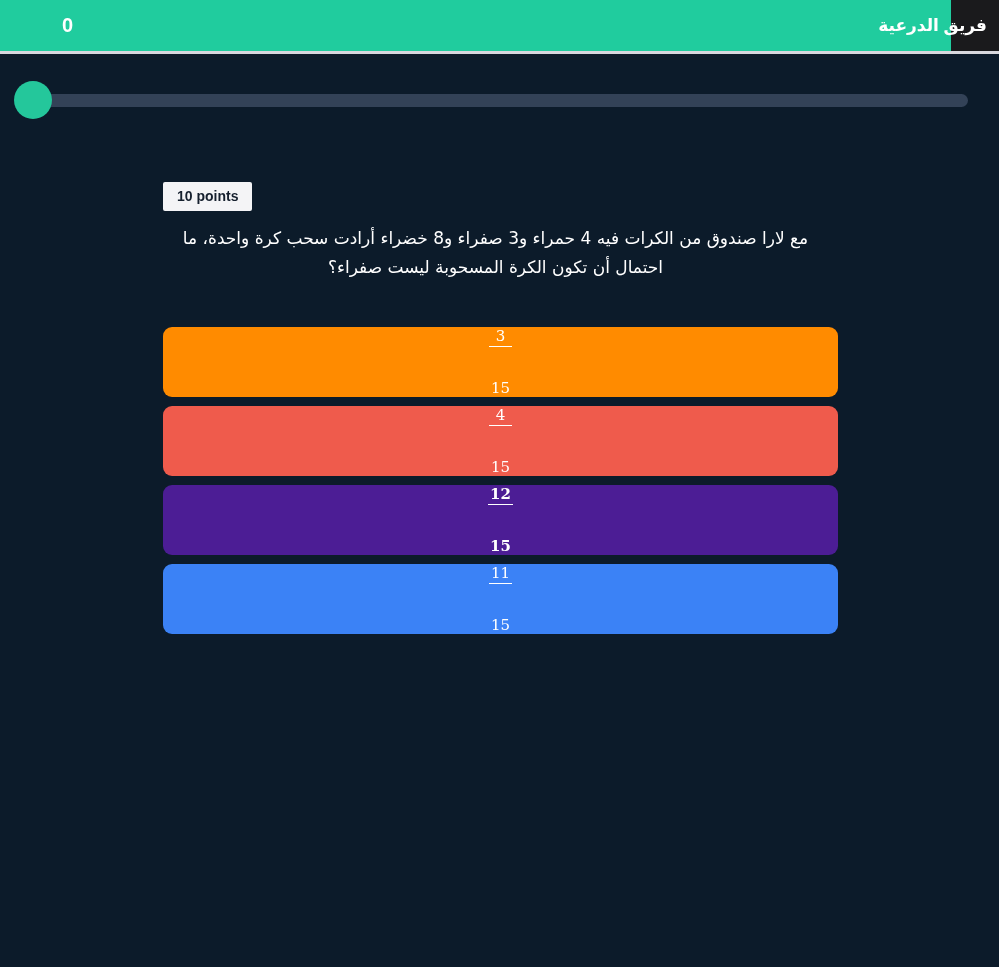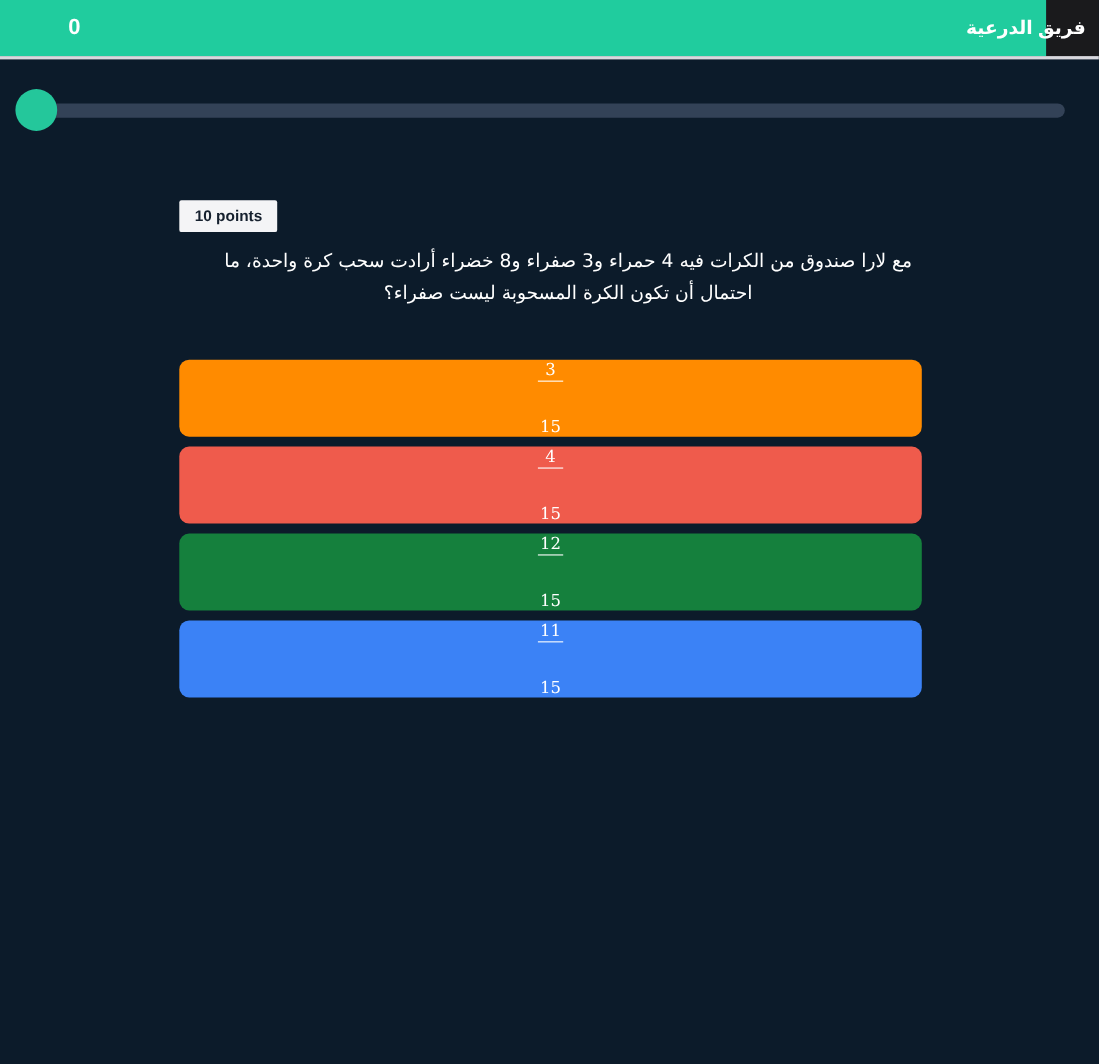--- a/index.html
+++ b/index.html
@@ -108,21 +108,21 @@
     font-size: 14px;
     font-weight: bold;
     padding: 6px 14px 7px 14px;
     border-radius: 2px;
     direction: ltr;
   }
 
   .question-text {
     position: absolute;
     top: 84px;
-    left: 179px;
+    left: 158px;
     width: 675px;
     color: #ffffff;
     font-size: 17px;
     line-height: 1.72;
     text-align: center;
     direction: rtl;
     font-family: "DejaVu Sans", "Liberation Sans", sans-serif;
   }
 
   
@@ -197,21 +197,21 @@
       </span>
     </div>
 
     <div class="option" style="background: rgb(239, 91, 76);">
       <span class="frac">
         <span class="num">4</span>
         <span class="den">15</span>
       </span>
     </div>
 
-    <div class="option" style="background: #15803d;">
+    <div class="option" style="background: #4c1d95; font-weight: bold;">
       <span class="frac">
         <span class="num">12</span>
         <span class="den">15</span>
       </span>
     </div>
 
     <div class="option" style="background: #3b82f6;">
       <span class="frac">
         <span class="num">11</span>
         <span class="den">15</span>

